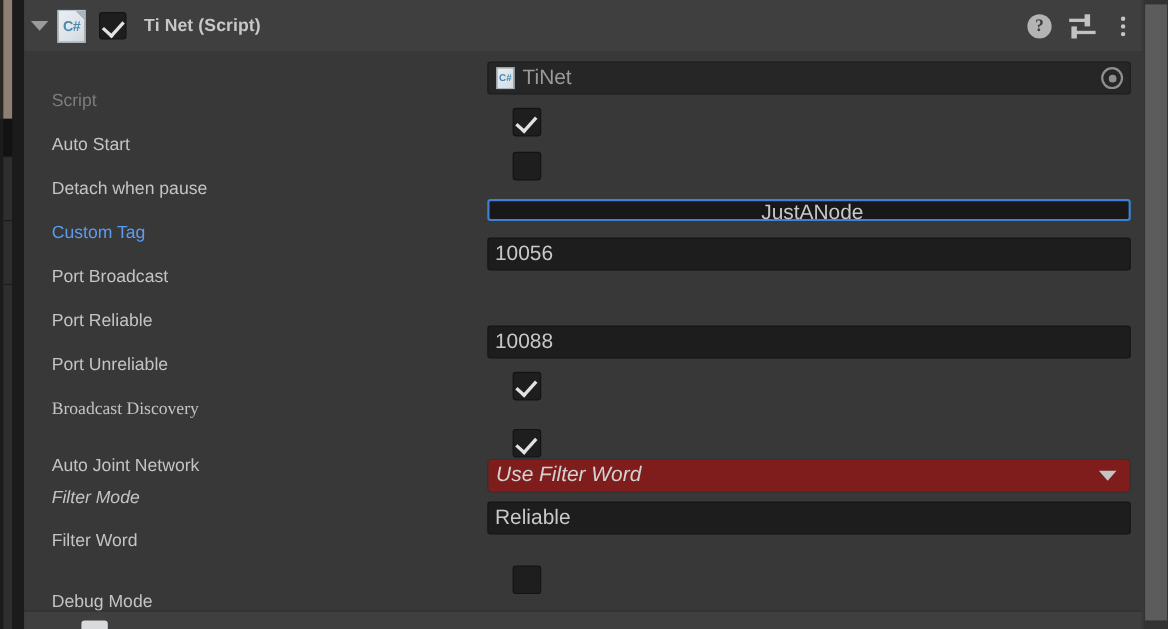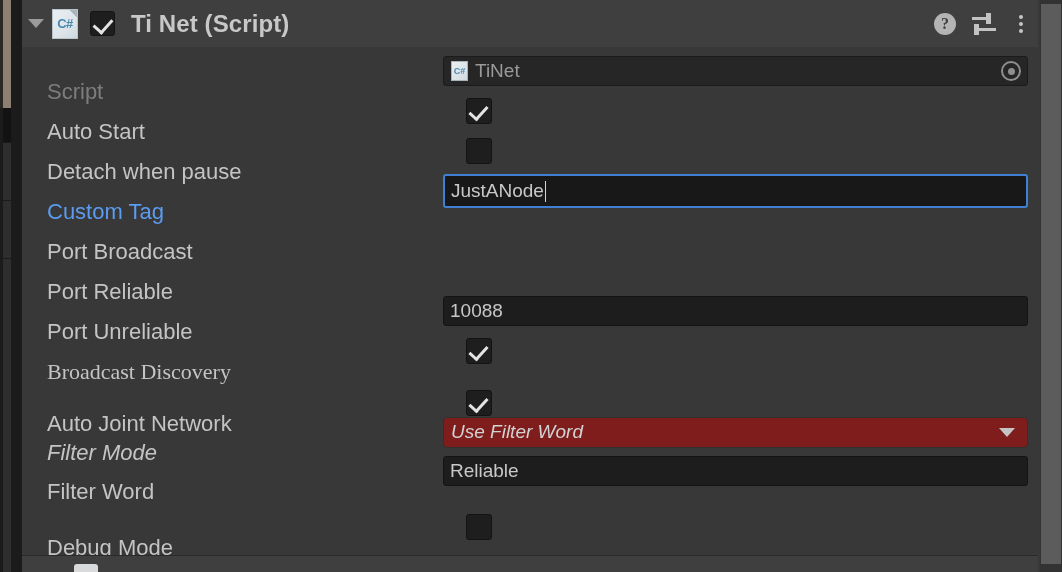--- a/index.html
+++ b/index.html
@@ -150,21 +150,21 @@
   .cbox .mark {
     position: absolute;
     left: 6px; top: 3px;
     width: 9px; height: 15px;
     border: solid #e3e3e3;
     border-width: 0 3px 3px 0;
     transform: rotate(42deg);
   }
   .comp-title {
     margin-left: 16px;
-    font-size: 24px;
+    font-size: 16px;
     font-weight: bold;
     color: #c8c8c8;
     letter-spacing: 0.1px;
   }
   .hdr-icons {
     position: absolute;
     right: 8px;
     top: 0;
     height: 47px;
     display: flex;
@@ -223,21 +223,21 @@
   .row {
     position: absolute;
     left: 0;
     width: 1016px;
     display: flex;
     align-items: center;
   }
   .label {
     position: absolute;
     left: 25px;
-    font-size: 22px;
+    font-size: 16px;
     color: #c4c4c4;
     white-space: nowrap;
     margin-top: 41px;
   }
   .label.dim { color: #7d7d7d; }
   .label.accent { color: #5b9bf0; }
 
   .field {
     position: absolute;
     left: 421px;
@@ -433,28 +433,31 @@
 
       <div class="row" style="top:48px;height:32px;">
         <div class="label">Auto Start</div>
         <div class="cbox">
           <div class="mark"></div>
         </div>
       </div>
 
       <div class="row" style="top:126px;height:36px;">
         <div class="label accent">Custom Tag</div>
-        <div class="field focused" style="height:34px;">
+        <div class="field focused" style="height:20px;flex-direction:column;">
           <span>JustANode</span>
           <span class="caret"></span>
         </div>
       </div>
 
       <div class="row" style="top:168px;height:32px;">
         <div class="label">Port Broadcast</div>
+        <div class="field">
+          <span>10056</span>
+        </div>
       </div>
 
       <div class="row" style="top:208px;height:32px;">
         <div class="label">Port Reliable</div>
       </div>
 
       <div class="row" style="top:248px;height:32px;">
         <div class="label">Port Unreliable</div>
         <div class="field">
           <span>10088</span>

